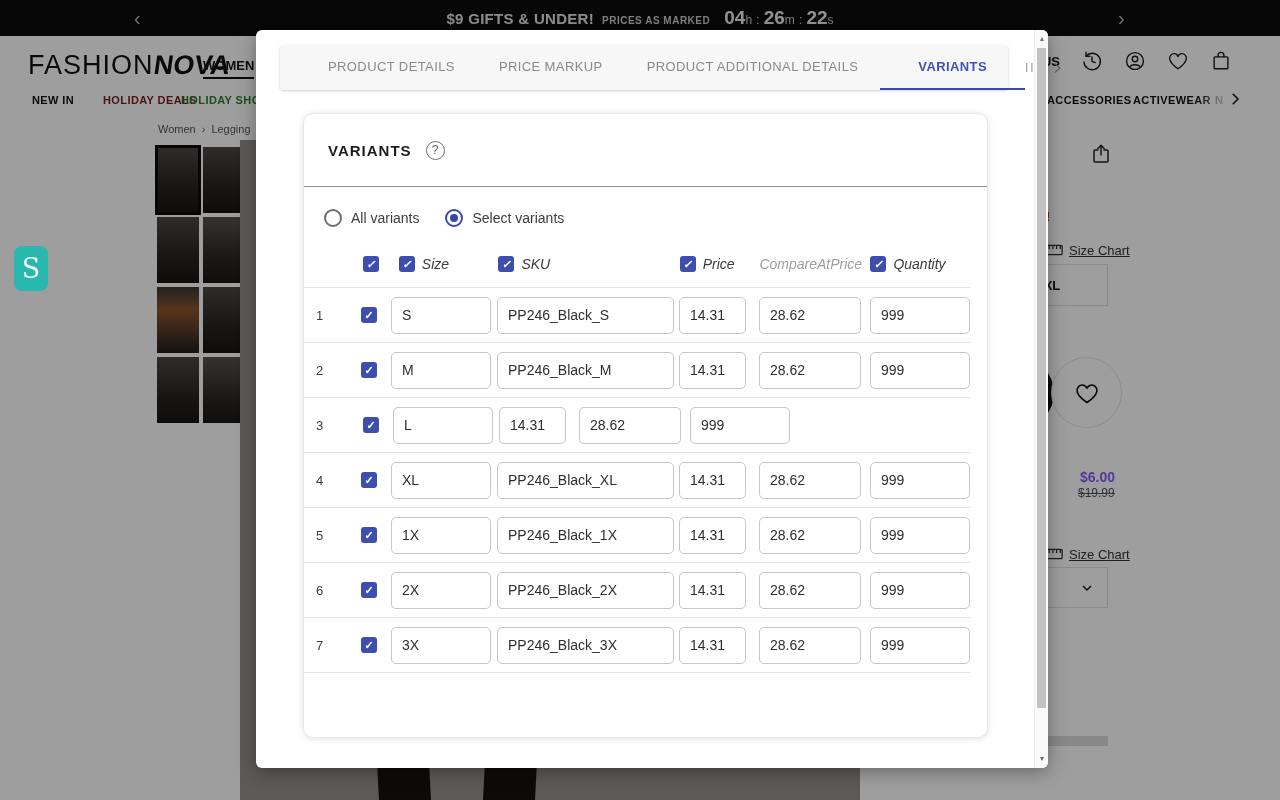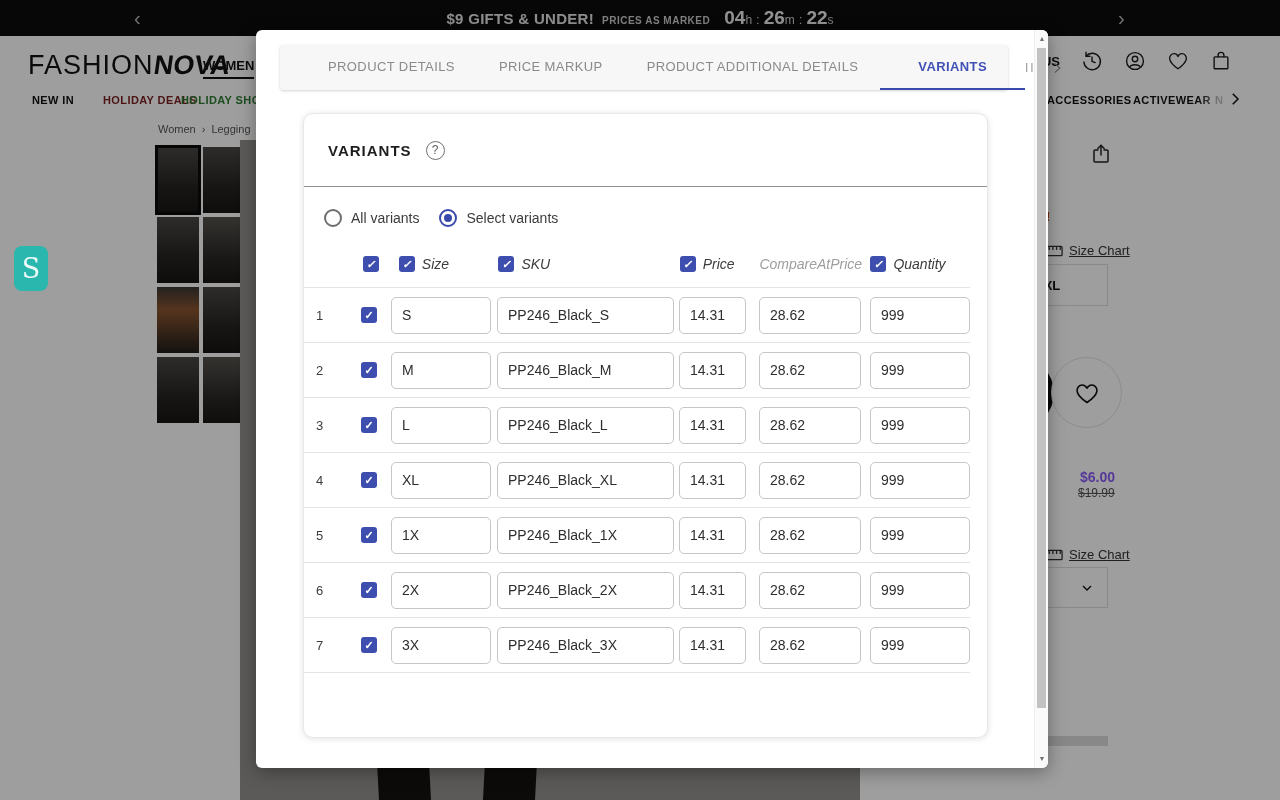--- a/index.html
+++ b/index.html
@@ -50,21 +50,21 @@
 
   .photo { position:absolute; left:240px; top:140px; width:620px; height:660px; background:#94918e; overflow:hidden; }
   .leg { position:absolute; top:240px; bottom:0; width:52px; background:#141211; }
   .leg.a { left:128px; transform:skewX(3deg); }
   .leg.b { left:254px; transform:skewX(-3deg); }
 
   
   .share-ic { position:absolute; left:1092px; top:144px; width:18px; height:20px; }
   .share-ic svg { width:18px; height:20px; stroke:#222; fill:none; stroke-width:1.5; stroke-linecap:round; stroke-linejoin:round; }
   .promo-frag { position:absolute; left:1033px; top:210px; font-size:12px; font-weight:bold; color:#c2410c; }
-  .sizechart { position:absolute; display:flex; align-items:center; gap:6px; font-size:13px; color:#333; cursor:pointer; }
+  .sizechart { position:absolute; display:flex; align-items:flex-start; gap:6px; font-size:13px; color:#333; cursor:pointer; }
   .sizechart .lbl { text-decoration:underline; }
   .sizechart svg { width:22px; height:14px; stroke:#333; fill:none; stroke-width:1.4; }
   .sc1 { left:1041px; top:243px; } .sc2 { left:1041px; top:547px; }
   .sizebox { position:absolute; left:996px; top:264px; width:112px; height:42px; border:1px solid #ddd; background:#fff;
              display:flex; align-items:center; justify-content:center; font-size:13px; font-weight:bold; color:#111; cursor:pointer; }
   .swatch { position:absolute; left:982px; top:357px; width:72px; height:72px; border-radius:50%; background:#0a0a0a; cursor:pointer; }
   .heartbtn { position:absolute; left:1051px; top:357px; width:71px; height:71px; border-radius:50%;
               border:1px solid #e2e2e2; background:#fff; display:flex; align-items:center; justify-content:center; cursor:pointer; }
   .heartbtn svg { width:26px; height:24px; stroke:#111; fill:none; stroke-width:1.6; stroke-linejoin:round; }
   .color-frag { position:absolute; left:1036px; top:470px; font-size:12px; color:#222; }
@@ -101,21 +101,21 @@
   .mscroll .up { top:2px; } .mscroll .dn { bottom:2px; }
   .mscroll .thumb-bar { position:absolute; left:2px; top:18px; width:9px; height:660px; background:#c2c2c2; cursor:pointer; }
 
   .card { position:absolute; left:47px; top:83px; width:685px; height:625px; background:#fff; border:1px solid #e8e8e8;
           border-radius:10px; box-shadow:0 1px 6px rgba(0,0,0,.12); }
   .card-head { height:73px; display:flex; align-items:center; gap:14px; padding-left:24px; border-bottom:1px solid #8f8f8f; }
   .card-title { font-size:15px; font-weight:bold; letter-spacing:1px; color:#1d1d1d; }
   .help { width:19px; height:19px; border:1.5px solid #6e6e6e; border-radius:50%; font-size:12px; color:#5c5c5c;
           display:flex; align-items:center; justify-content:center; cursor:pointer; }
 
-  .radios { display:flex; align-items:center; gap:20px; padding:22px 0 14px 20px; }
+  .radios { display:flex; align-items:center; gap:26px; padding:22px 0 14px 20px; }
   .radio { display:flex; align-items:center; gap:9px; cursor:pointer; }
   .radio .cir { width:18px; height:18px; border-radius:50%; border:2px solid #6e6e6e; position:relative; }
   .radio.sel .cir { border-color:#3949ab; }
   .radio.sel .cir::after { content:""; position:absolute; left:3px; top:3px; width:8px; height:8px;
           border-radius:50%; background:#3949ab; }
   .radio .rl { font-size:14px; color:#3c3c3c; }
 
   .vtable { margin:0 17px 0 0; }
   .trow, .thead { display:flex; align-items:center; padding-left:12px; }
   .thead { height:47px; border-bottom:1px solid #e3e3e3;font-style:italic; }
@@ -350,21 +350,20 @@
           <input class="inp w-size" value="M" style="">
           <input class="inp w-sku" value="PP246_Black_M" style="">
           <input class="inp w-price" value="14.31" style="">
           <input class="inp w-comp" value="28.62" style="">
           <input class="inp w-qty" value="999" style="">
         </div>
         <div class="trow">
           <span class="sp-i">3</span>
           <span class="cb"></span>
           <input class="inp w-size" value="L" style="">
-          <input class="inp w-sku" value="PP246_Black_L" style="">
           <input class="inp w-price" value="14.31" style="">
           <input class="inp w-comp" value="28.62" style="">
           <input class="inp w-qty" value="999" style="">
         </div>
         <div class="trow">
           <span class="sp-i">4</span>
           <span class="cb"></span>
           <input class="inp w-size" value="XL" style="">
           <input class="inp w-sku" value="PP246_Black_XL" style="">
           <input class="inp w-price" value="14.31" style="">

